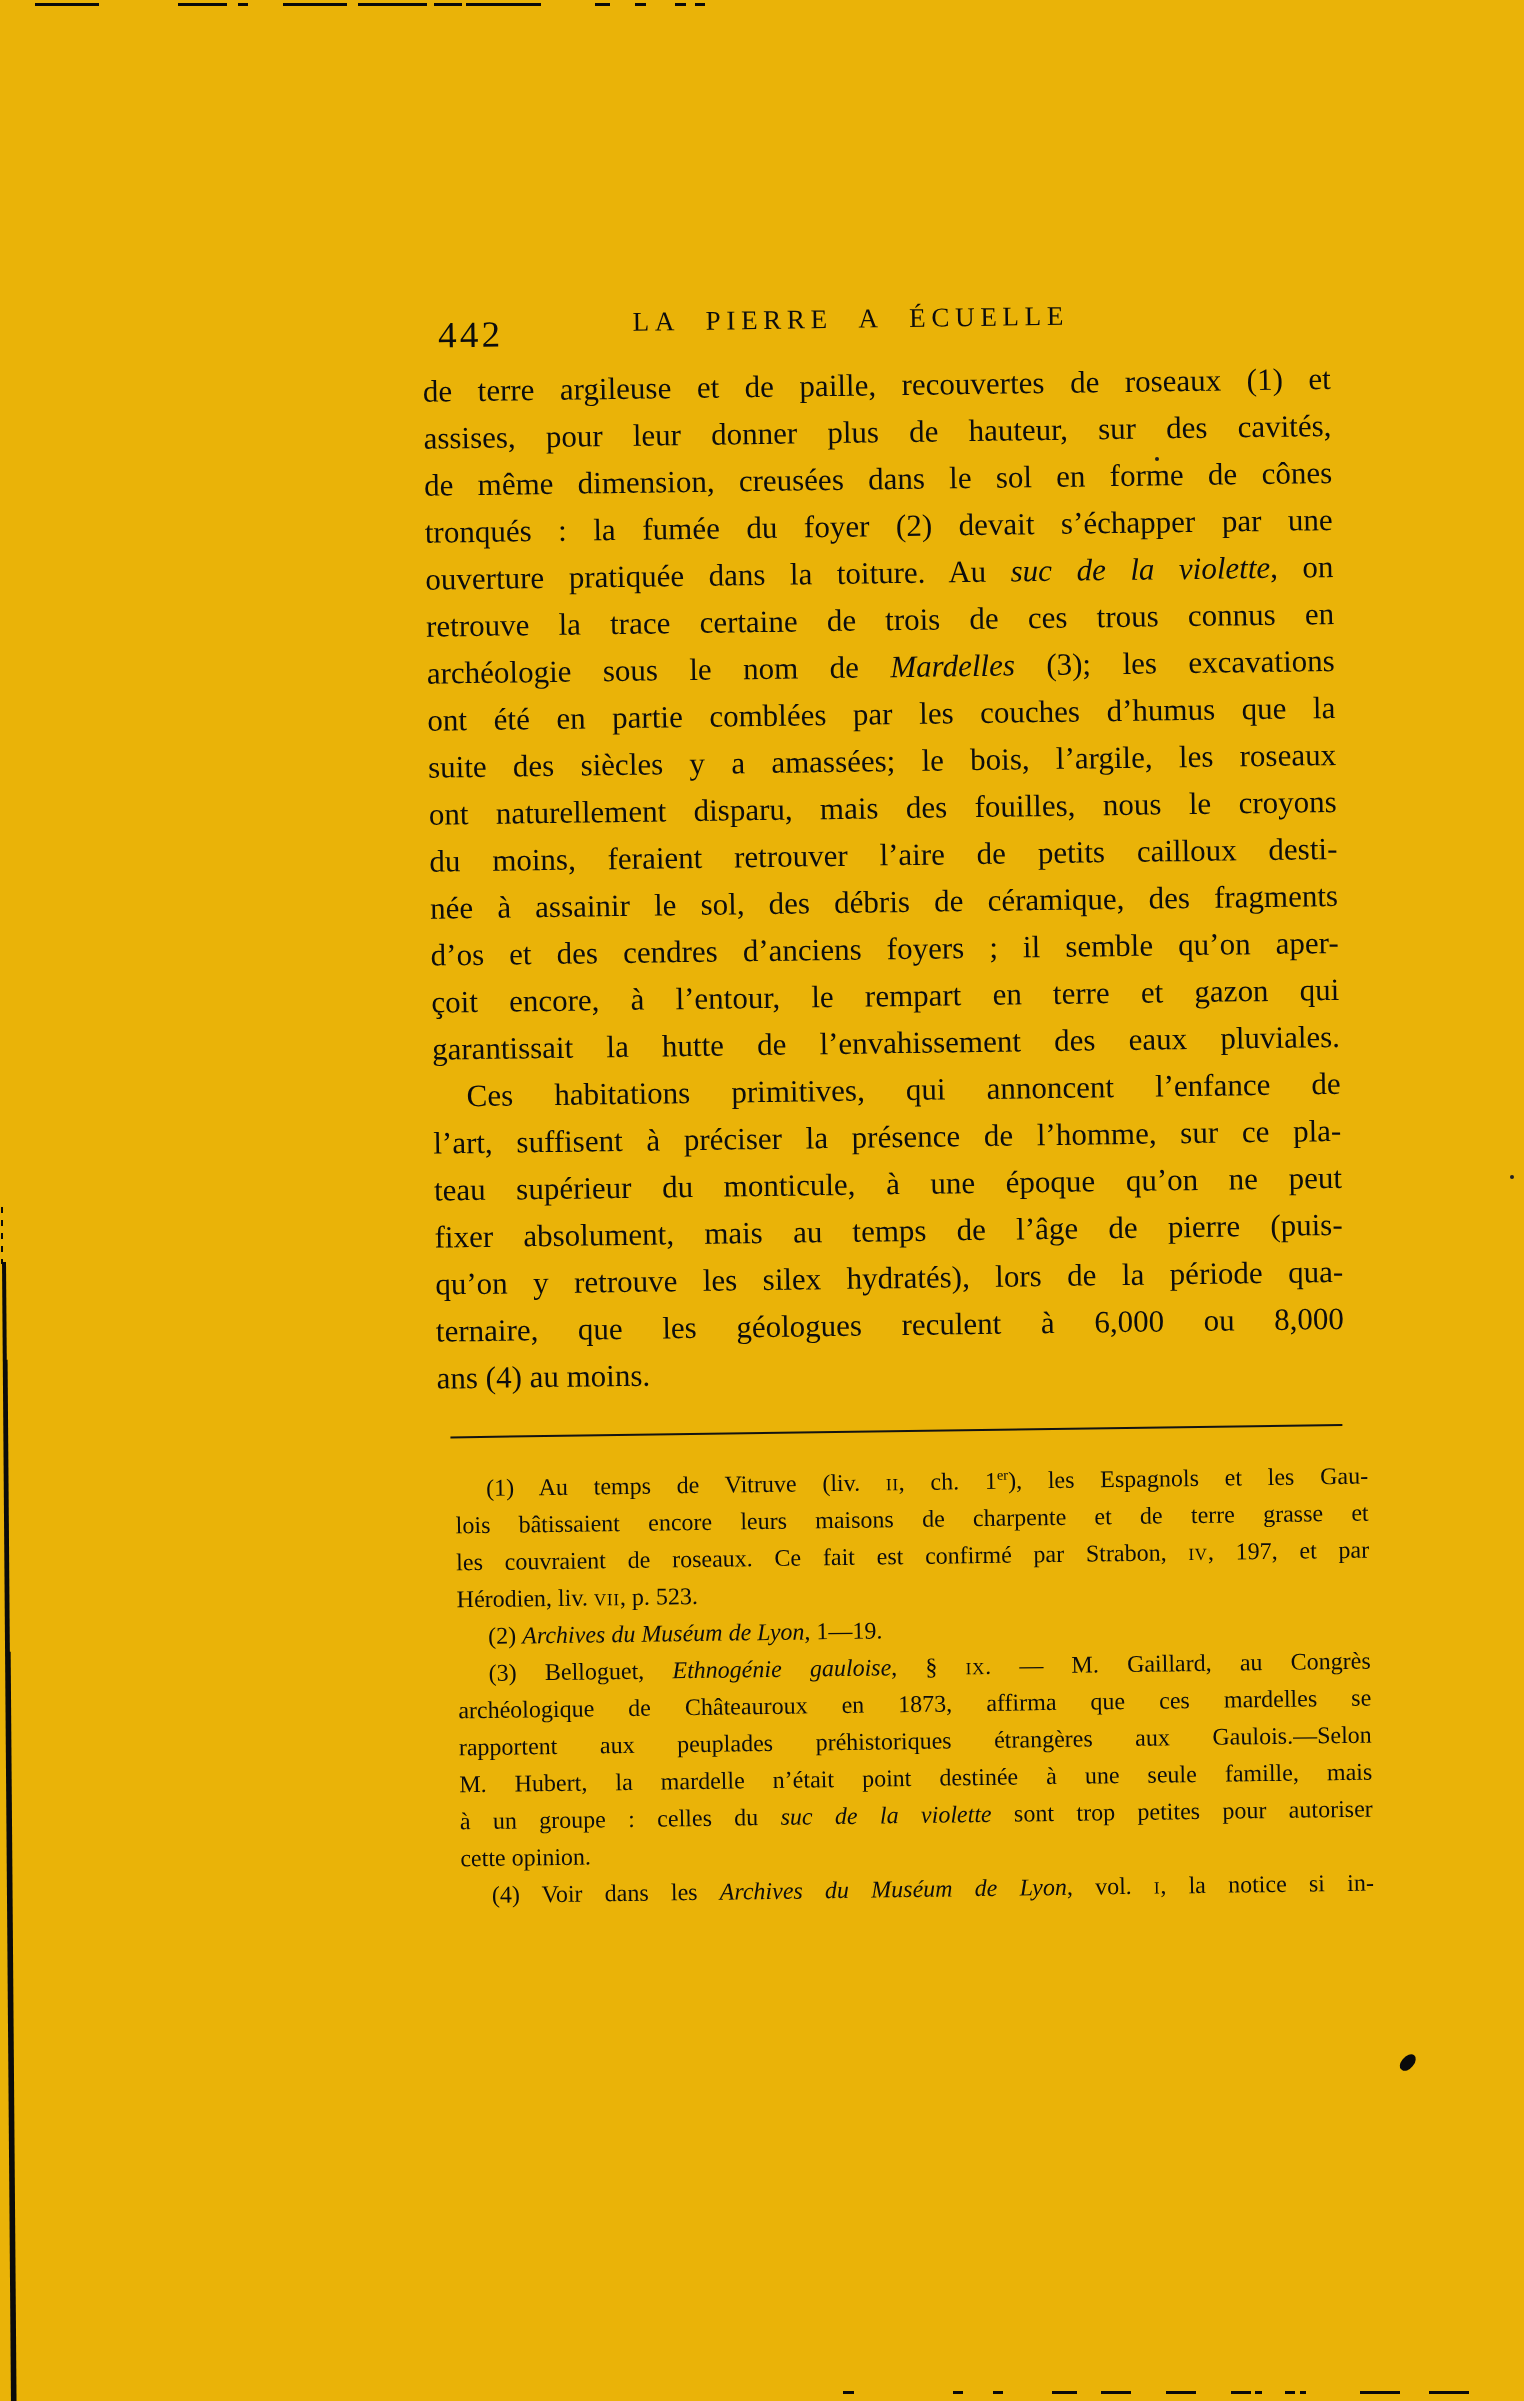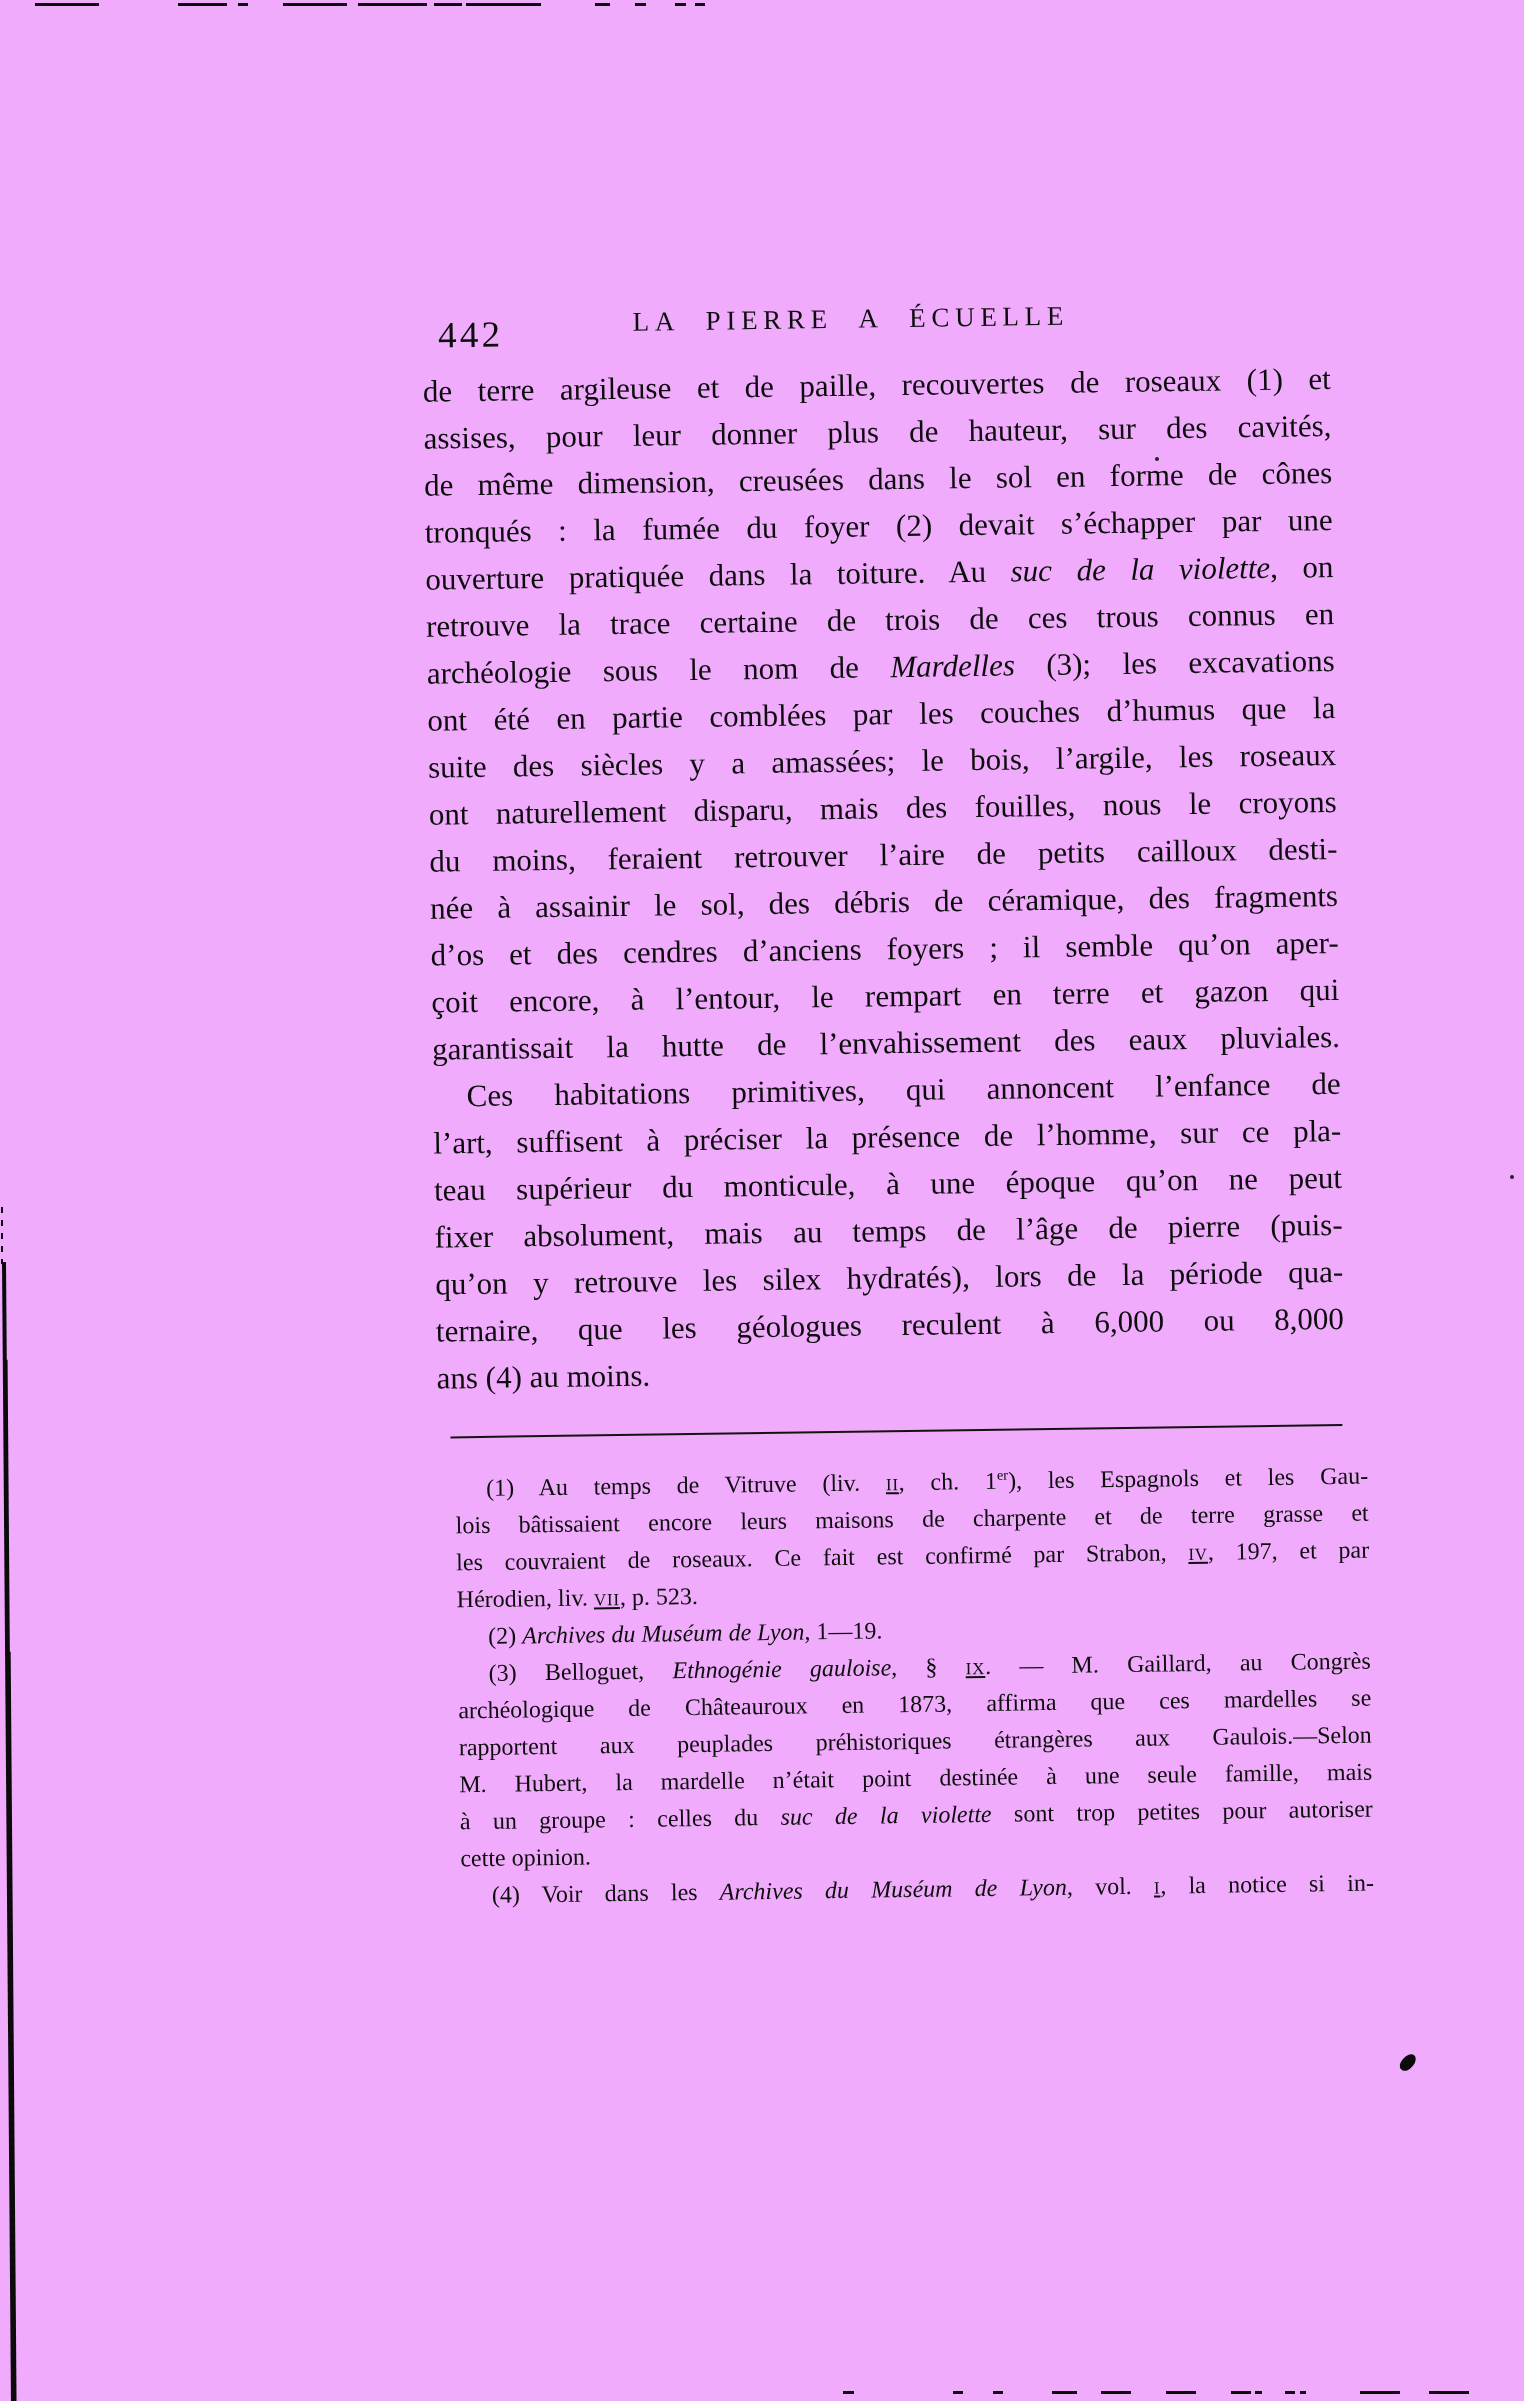--- a/index.html
+++ b/index.html
@@ -1,33 +1,33 @@
 <!DOCTYPE html>
 <html style="font-size:13px"><head>
 <meta charset="utf-8">
 <style>
   html,body{margin:0;padding:0;background:#888;}
-  .page{position:relative;width:1525px;height:2401px;background:#f0abfc;overflow:hidden;
+  .page{position:relative;width:1525px;height:2401px;background:#eab308;overflow:hidden;
         color:#0d0d0d;font-family:"Liberation Serif","DejaVu Serif",serif;}
   .scan{position:absolute;left:0;top:0;width:100%;height:100%;
         transform:rotate(-0.8deg);transform-origin:762px 973px;}
   .page-number{position:absolute;left:447px;top:309px;font-size:37px;letter-spacing:3.2px;}
   .running-title{position:absolute;left:406px;top:305px;width:908px;text-align:center;
         font-size:27px;letter-spacing:5.7px;word-spacing:14.6px;}
   .body-text{position:absolute;left:431px;top:363px;width:908px;font-size:31px;}
   .bline{height:47px;line-height:47px;text-align:justify;text-align-last:justify;overflow:visible;}
   .bline.no-just{text-align-last:left;}
   .bline.indent{text-indent:34px;}
   .footnote-rule{position:absolute;left:444px;top:1432px;width:892px;height:2.4px;background:#131313;}
   .footnotes{position:absolute;left:448px;top:1466px;width:913px;font-size:24px;}
   .fline{height:37px;line-height:37px;text-align:justify;text-align-last:justify;}
   .fline.no-just{text-align-last:left;}
   .fline.indent{text-indent:31px;}
   .it{font-style:italic;}
-  .sc{font-variant:small-caps;letter-spacing:0.8px;text-decoration:underline;}
+  .sc{font-variant:small-caps;letter-spacing:0.8px;}
   .sup{font-size:0.6em;vertical-align:super;line-height:0;}
   .artifact{position:absolute;background:#0b0b0b;}
   .left-line-dots{position:absolute;left:0.8px;top:1207px;width:2.4px;height:57px;
         background:repeating-linear-gradient(#0b0b0b 0 5.7px,transparent 5.7px 13px);}
   .left-line{position:absolute;left:1.6px;top:1262px;width:4px;height:1139px;background:#0b0b0b;
         transform:rotate(-0.45deg);transform-origin:top left;
         box-shadow:1.6px 97px 0 -0.8px #0b0b0b,2.4px 389px 0 -0.8px #0b0b0b;}
   .ink-blot{position:absolute;left:1402px;top:2053px;width:12px;height:18.7px;background:#0b0b0b;
         border-radius:60% 50% 55% 45%;transform:rotate(38deg);}
   .speck{position:absolute;background:#222;border-radius:50%;}

